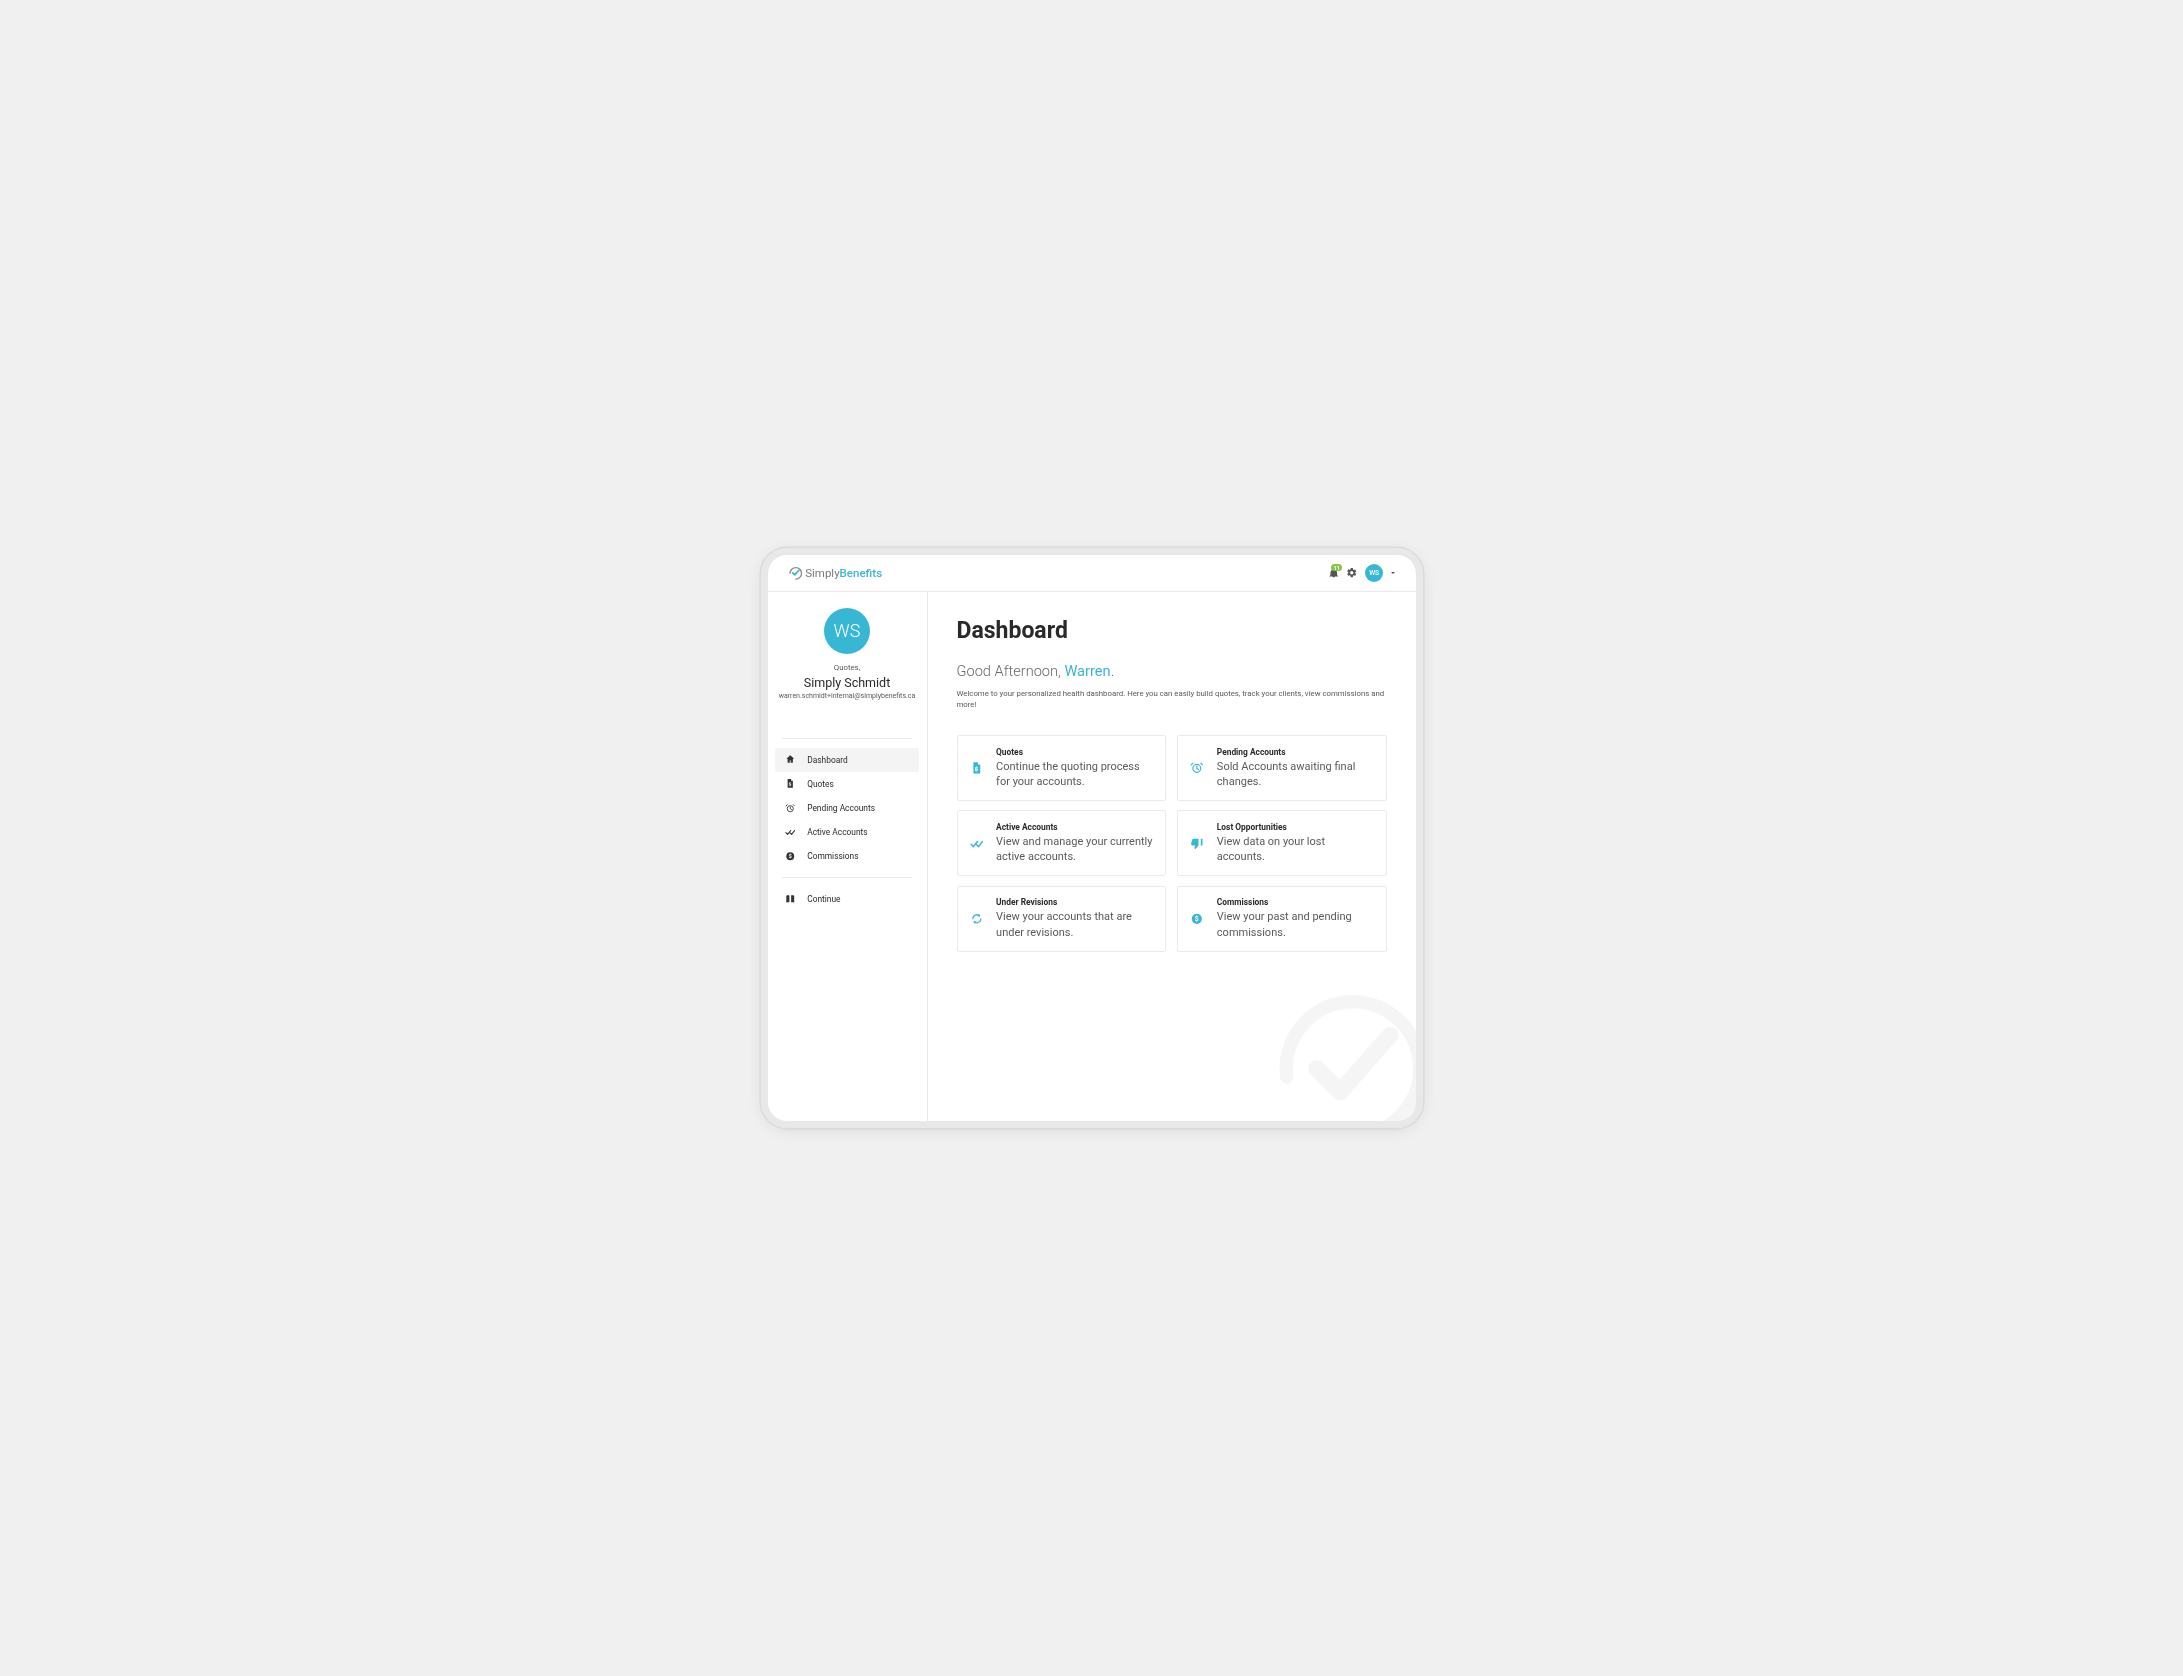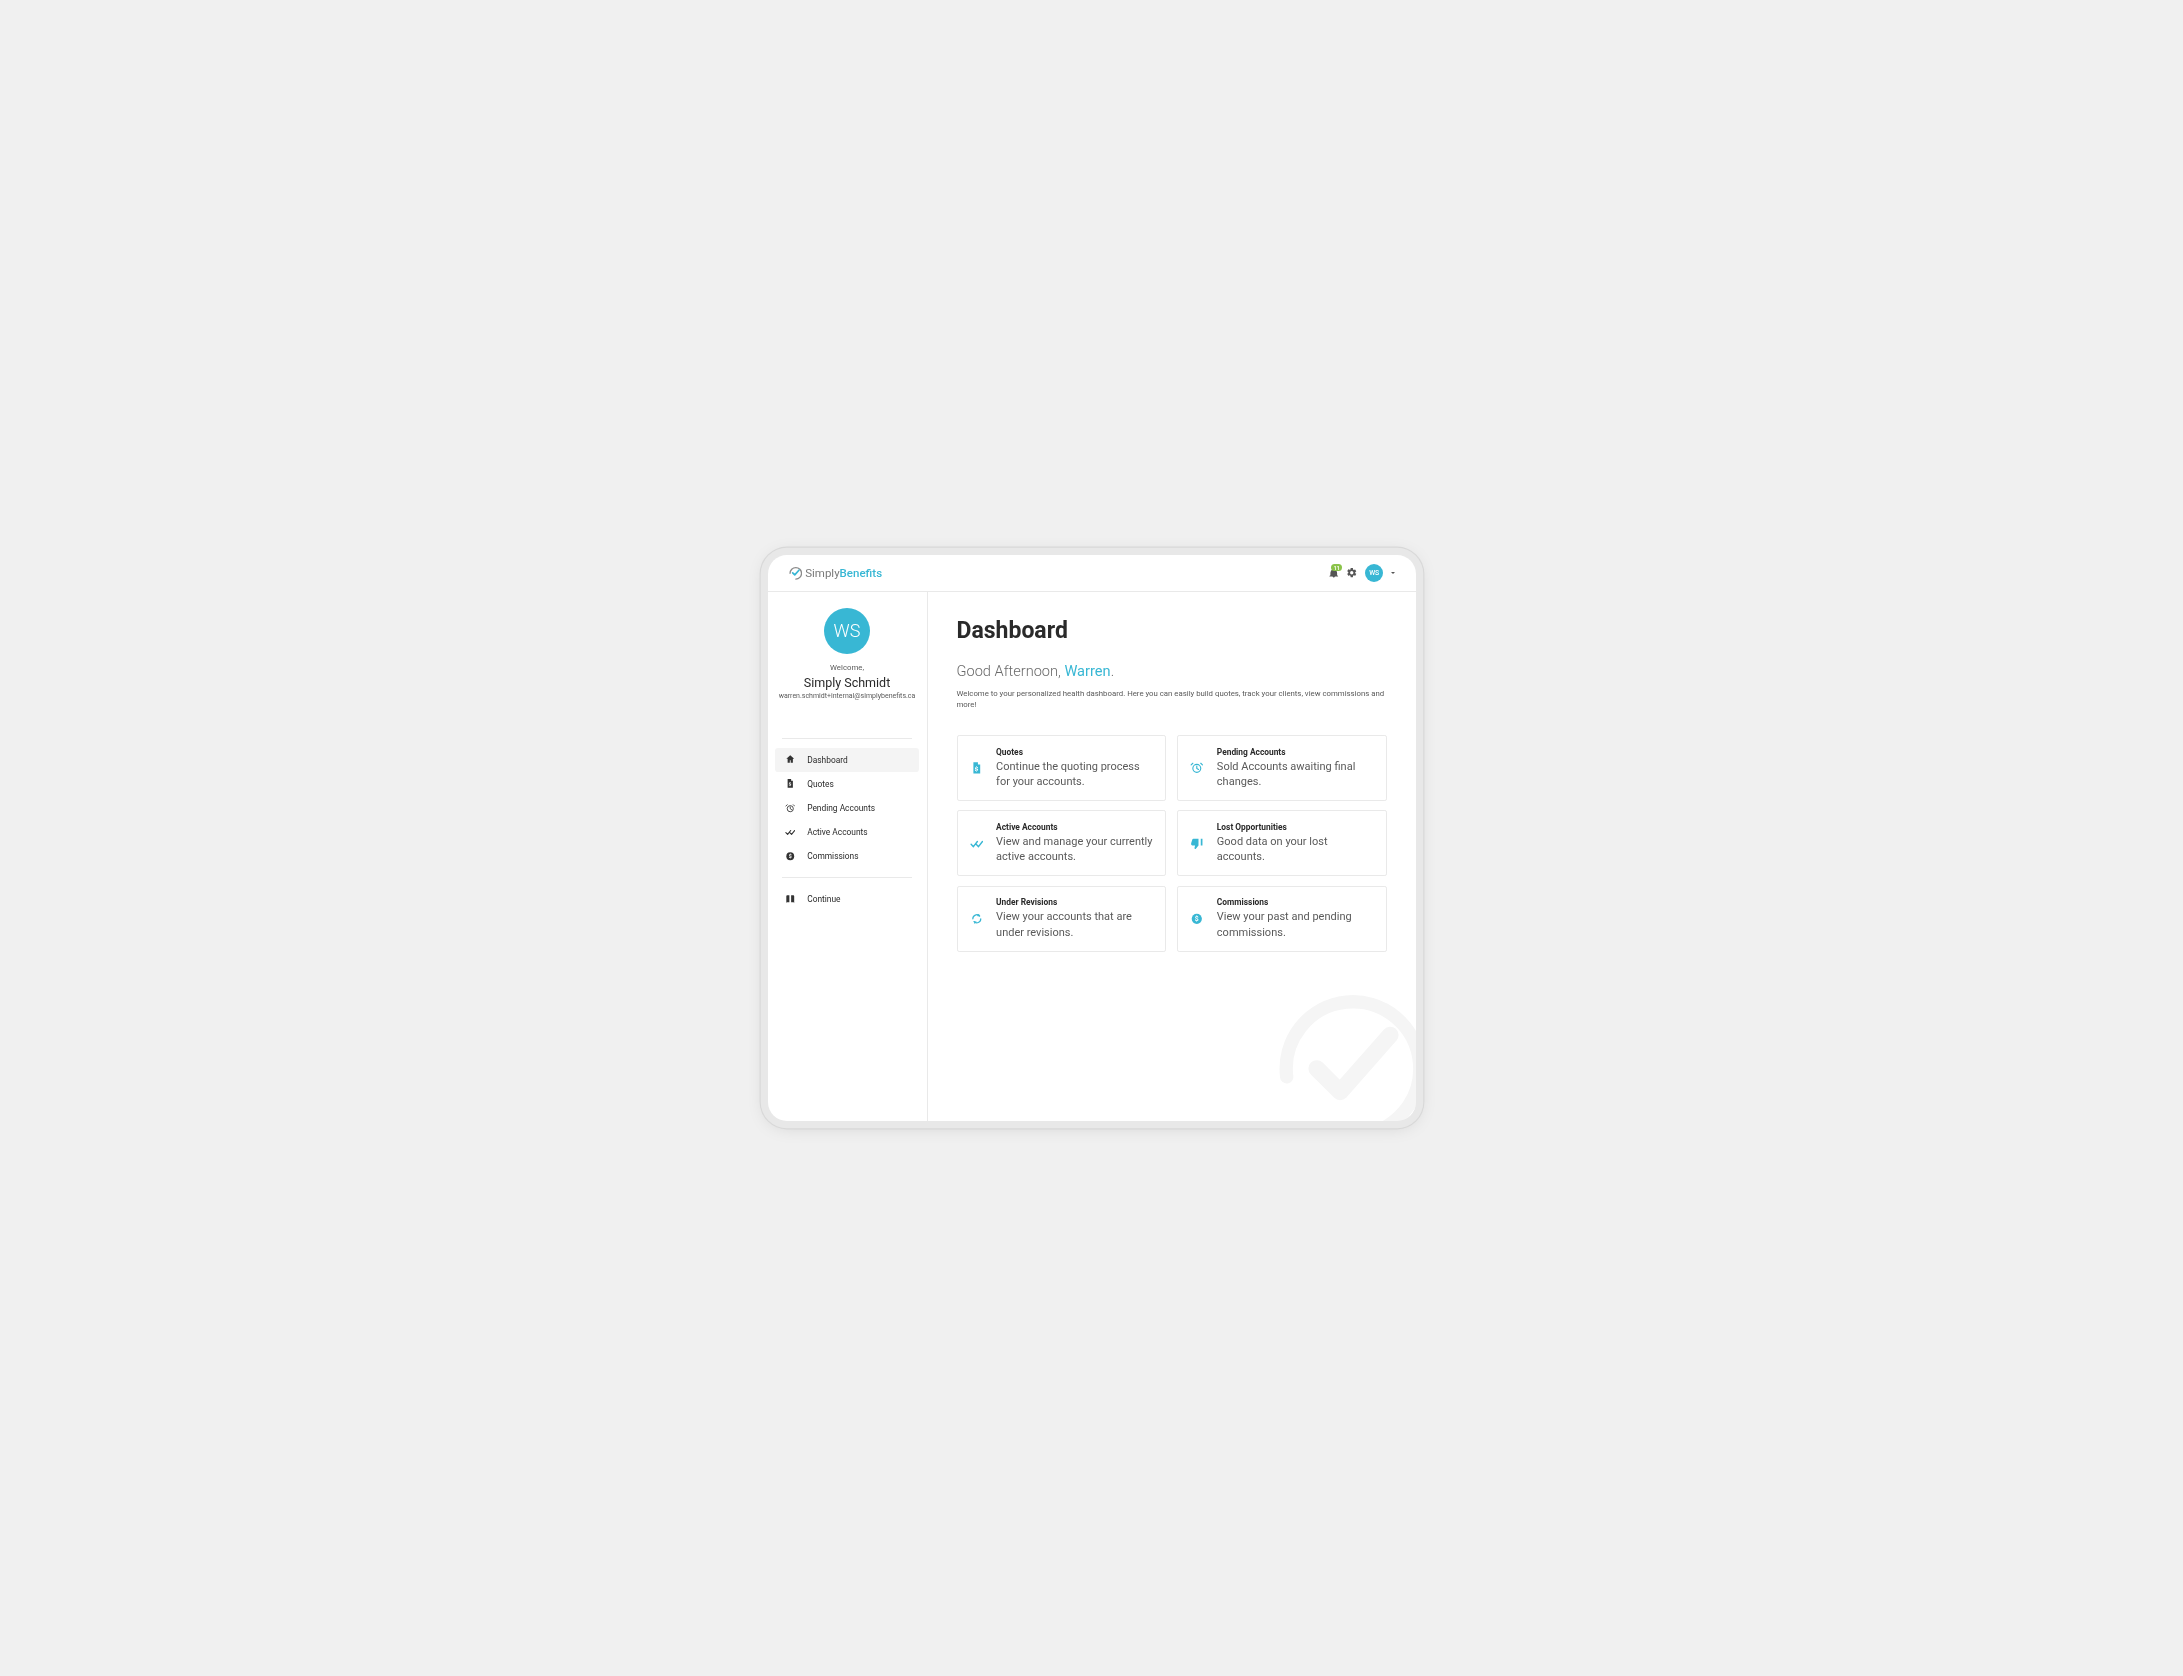--- a/index.html
+++ b/index.html
@@ -140,21 +140,21 @@
       <span class="avatar-sm">WS</span>
       <span class="caret icon-btn"></span>
     </div>
   </div>
 
   <div class="body-grid">
 
     <aside class="sidebar">
       <div class="profile">
         <div class="avatar-lg">WS</div>
-        <div class="welcome-sm">Welcome,</div>
+        <div class="welcome-sm">Quotes,</div>
         <div class="profile-name">Simply Schmidt</div>
         <div class="profile-email">warren.schmidt+internal@simplybenefits.ca</div>
       </div>
       <div class="hr"></div>
       <nav class="nav" id="nav-primary">
     <div class="nav-item active">
       <span class="nav-ico">
               <svg width="10.5" height="10.5" viewBox="0 0 24 24">
                 <path fill="currentColor" d="M12 3l9 8h-3v9h-5v-6H11v6H6v-9H3z"></path>
               </svg>
@@ -255,21 +255,21 @@
     </div>
   </div>
   <div class="card">
     <span class="card-ico">
               <svg width="13.6" height="13.6" viewBox="0 0 24 24">
                 <path fill="currentColor" d="M15 3H6a2 2 0 0 0-1.9 1.37L2 11v2a2 2 0 0 0 2 2h5l-1 4v1a1 1 0 0 0 1 1h1l5-6V3zm4 0h3v12h-3z"></path>
               </svg>
             </span>
     <div class="card-body">
       <div class="card-title">Lost Opportunities</div>
-      <div class="card-desc">Good data on your lost accounts.</div>
+      <div class="card-desc">View data on your lost accounts.</div>
     </div>
   </div>
   <div class="card">
     <span class="card-ico">
               <svg width="13.6" height="13.6" viewBox="0 0 24 24">
                 <path fill="none" stroke="currentColor" stroke-width="2.2" stroke-linecap="round" d="M5 12a7 7 0 0 1 12-5 M19 12a7 7 0 0 1-12 5"></path>
                 <path fill="currentColor" d="M16 3 l1 5 l-5 -1z M8 21 l-1 -5 l5 1z"></path>
               </svg>
             </span>
     <div class="card-body">

